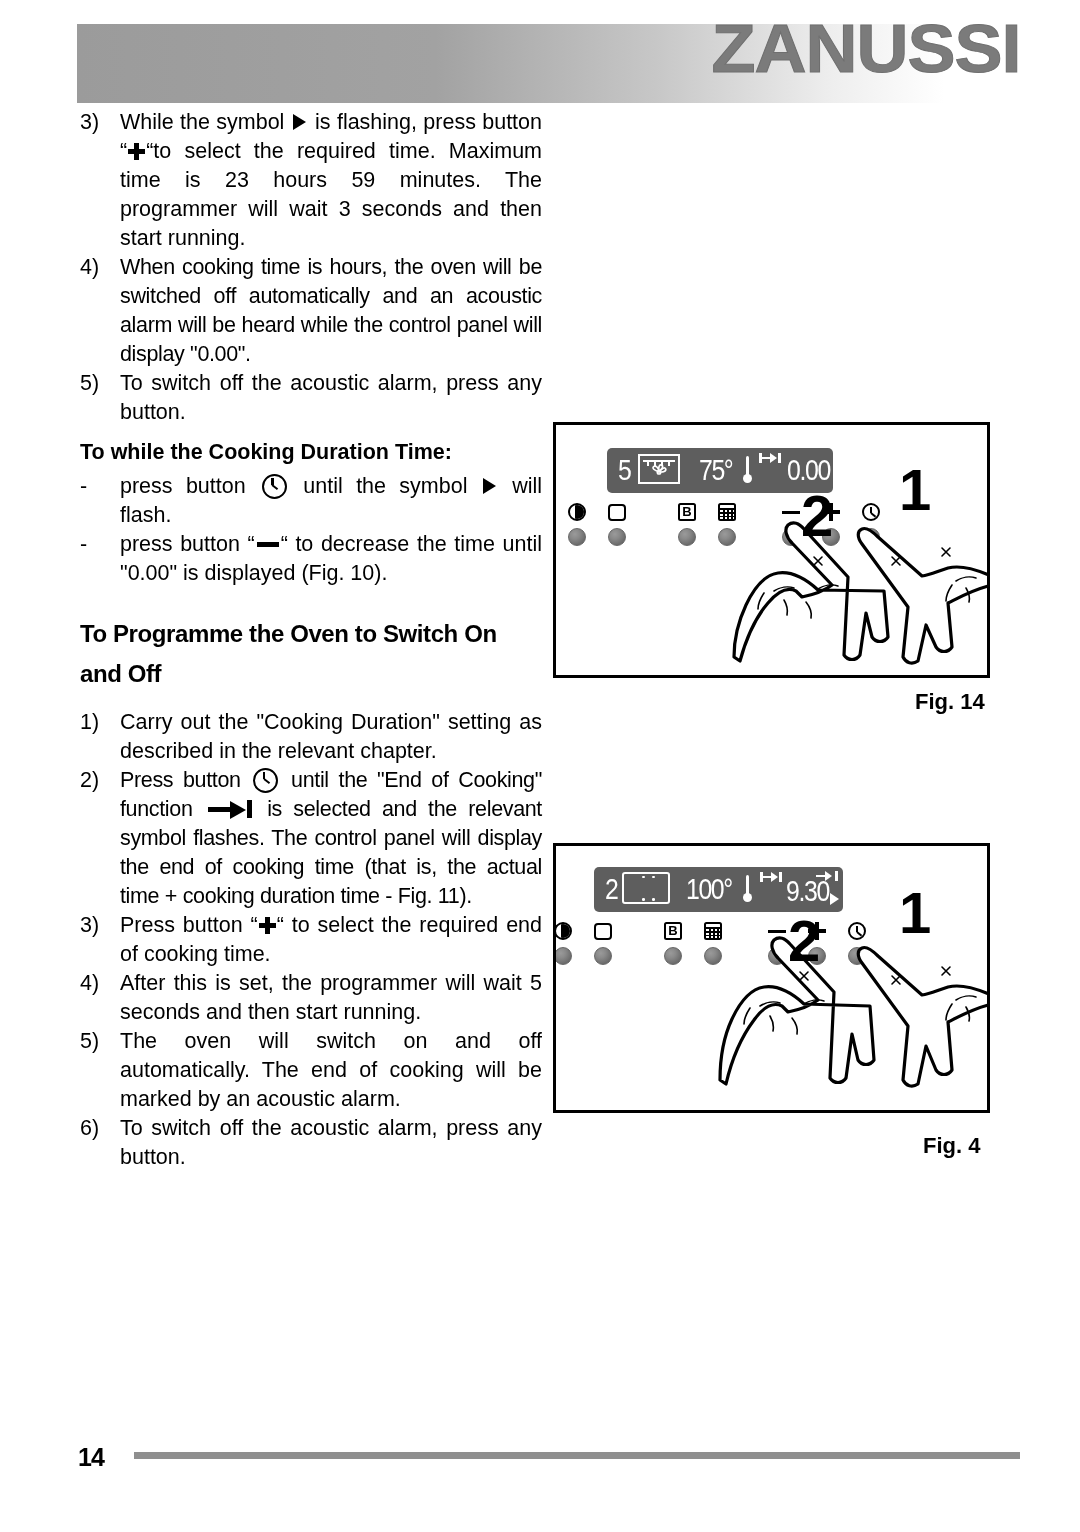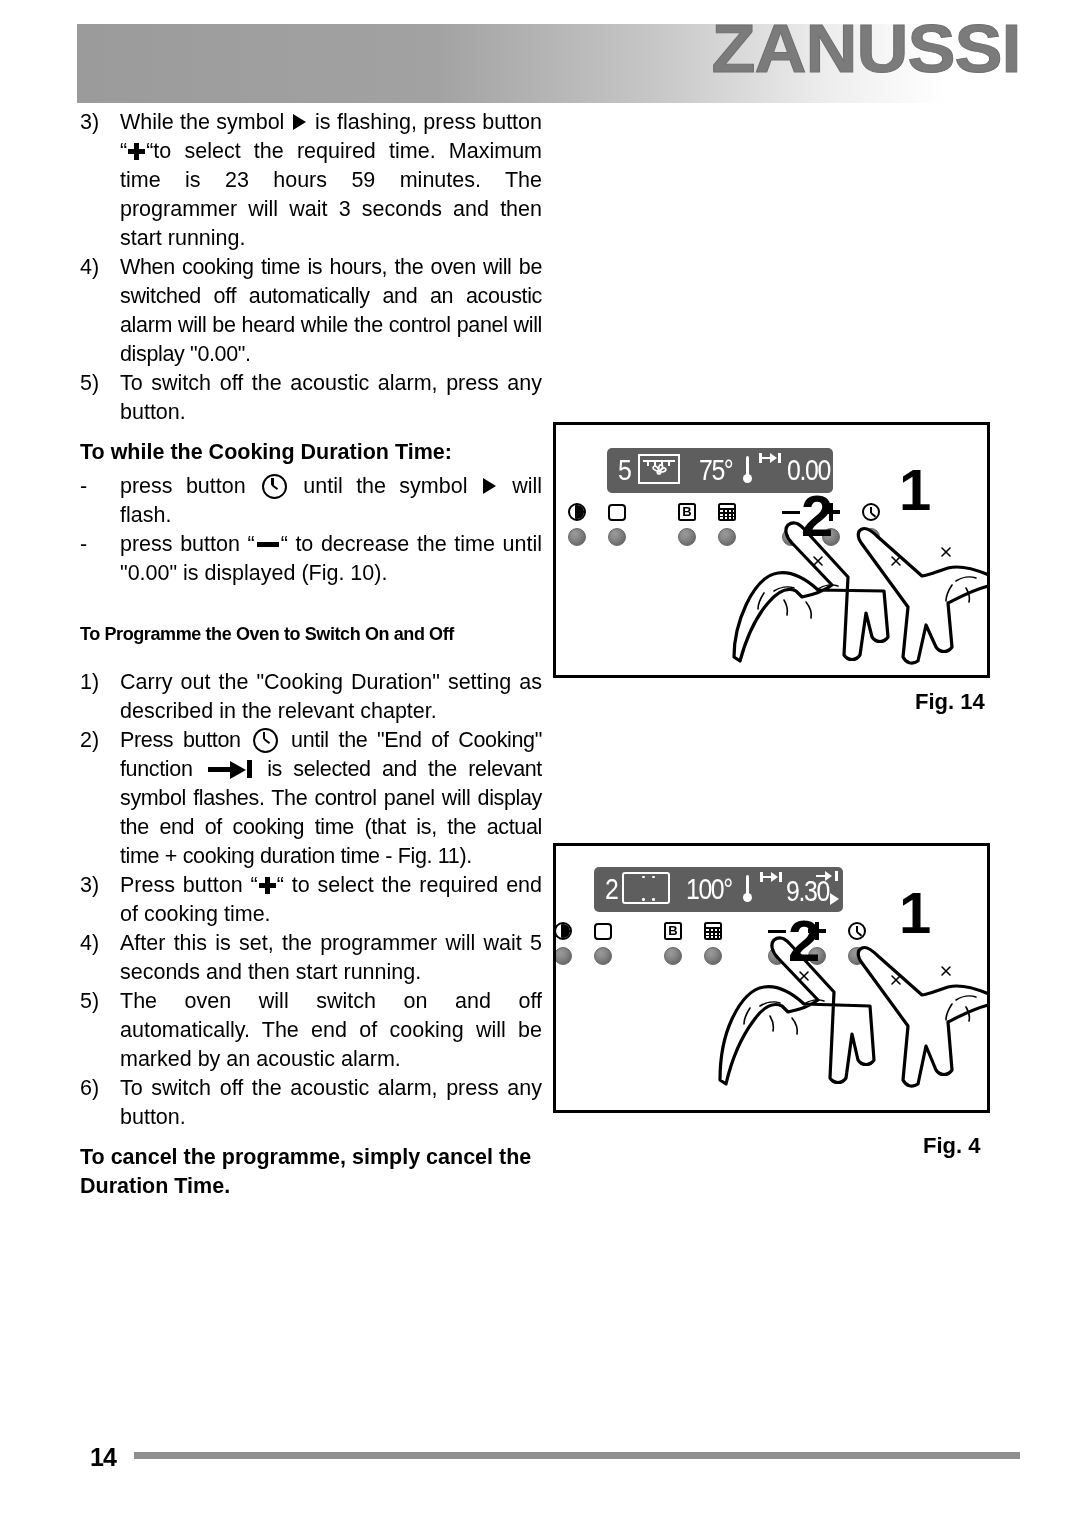--- a/index.html
+++ b/index.html
@@ -66,21 +66,21 @@
 
   .heading-bold {
     font-weight: bold;
     font-size: 21.5px;
     line-height: 29px;
     margin-top: 11px;
     margin-bottom: 5px;
   }
   .bighead {
     font-weight: bold;
-    font-size: 18px;
+    font-size: 24px;
     line-height: 40px;
     letter-spacing: -0.4px;
     margin-top: 26px;
     margin-bottom: 14px;
   }
 
   
   .g {
     display: inline-block;
     vertical-align: middle;
@@ -349,21 +349,20 @@
     line-height: 1;
     letter-spacing: -2px;
   }
 
   
   #footer-pagenum {
     position: absolute;
     left: 78px; top: 1443px;
     font-size: 25px; font-weight: bold;
     letter-spacing: -1px;
-    margin-left: 12px;
   }
   #footer-rule {
     position: absolute;
     left: 134px; top: 1452px;
     width: 886px; height: 7px;
     background: #8f8f8f;
   }
 </style>
 </head>
 <body>
@@ -412,21 +411,20 @@
       <span class="ptext">After this is set, the programmer will wait 5 seconds and then start running.</span>
     </div>
     <div class="para">
       <span class="marker">5)</span>
       <span class="ptext">The oven will switch on and off automatically. The end of cooking will be marked by an acoustic alarm.</span>
     </div>
     <div class="para">
       <span class="marker">6)</span>
       <span class="ptext">To switch off the acoustic alarm, press any button.</span>
     </div>
-    <div class="heading-bold">To cancel the programme, simply cancel the Duration Time.</div>
   </div>
 
 <div class="figbox" id="fig10-box">
 
   <div class="lcd" id="fig10-lcd">
     <div class="lcdseg seg-num" style="left:11px; top:9px;">5</div>
 
     <div class="icon-fanoven" style="left:31px; top:6px;">
       <div class="topline"></div>
       <div class="tick" style="left:7px;"></div>

